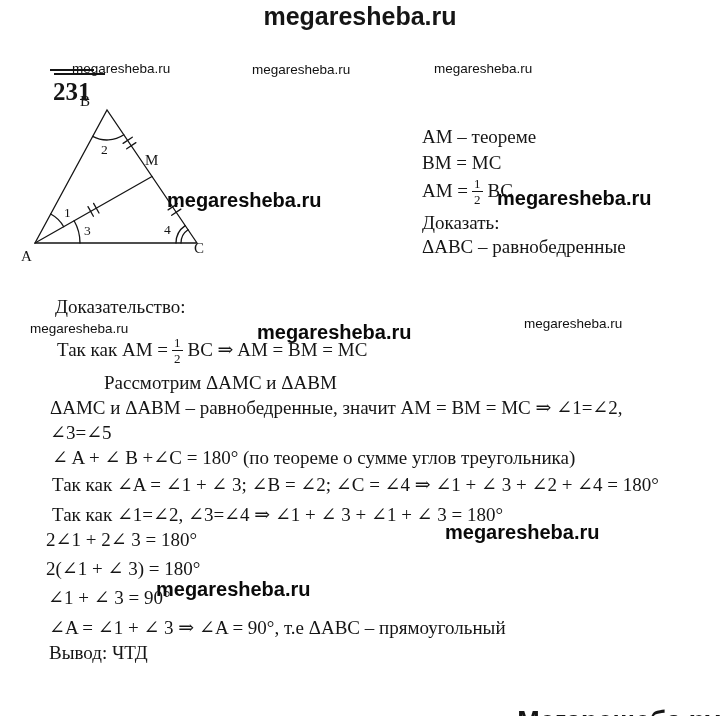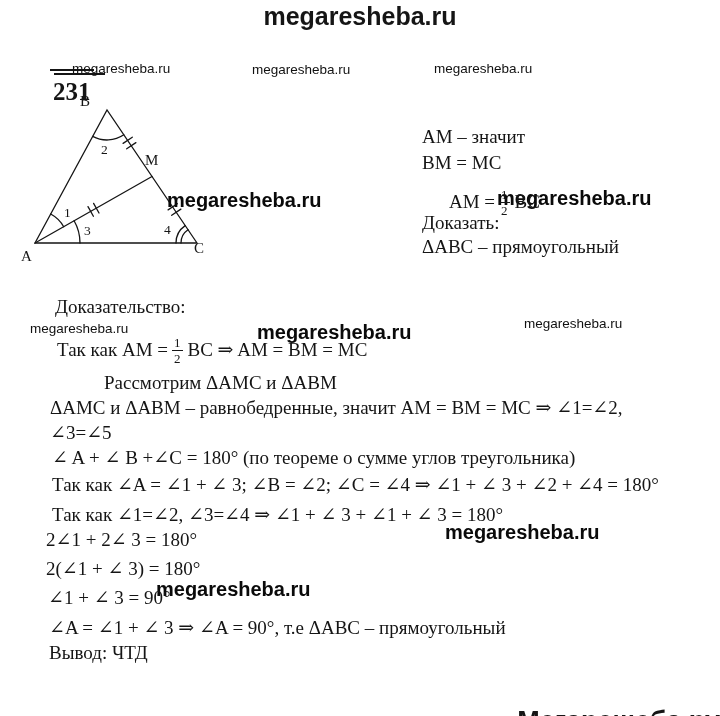--- a/index.html
+++ b/index.html
@@ -51,21 +51,21 @@
   .figure-svg text {
     font-family:"Liberation Serif","DejaVu Serif",serif; fill:#151515;
   }
   .vtx { font-size:15px; }
   .ang { font-size:13.5px; }
 
   
   .txt { font-size:19px; }
   .given-line { left:422px; }
   .g1 { top:96px; }  .g2 { top:126px; } .g3 { top:152px; }
-  .g4 { top:188px;margin-left:27px; } .g5 { top:212px; } .g6 { top:236px; }
+  .g4 { top:177px; } .g5 { top:212px; } .g6 { top:236px; }
 
   .p1  { left:55px;  top:296px;font-family:Liberation Serif, serif; }
   .p2  { left:57px;  top:336px; }
   .p3  { left:104px; top:372px; }
   .p4  { left:50px;  top:396px; }
   .p5  { left:50px;  top:421px; }
   .p6  { left:52px;  top:446px; }
   .p7  { left:52px;  top:473px; }
   .p8  { left:52px;  top:503px; }
   .p9  { left:46px;  top:528px;text-align:center; }
@@ -121,25 +121,25 @@
     <text class="ang" x="84" y="235">3</text>
     <text class="ang" x="164" y="234">4</text>
   </svg>
 
   <div class="abs wm-bold wb1">megaresheba.ru</div>
   <div class="abs wm-bold wb2">megaresheba.ru</div>
   <div class="abs wm-bold wb3">megaresheba.ru</div>
   <div class="abs wm-bold wb4">megaresheba.ru</div>
   <div class="abs wm-bold wb5">megaresheba.ru</div>
 
-  <div class="abs txt given-line g2">AM – значит</div>
+  <div class="abs txt given-line g2">AM – теореме</div>
   <div class="abs txt given-line g3">BM = MC</div>
   <div class="abs txt given-line g4"><span>AM =</span><span class="frac"><span class="num">1</span><span class="den">2</span></span><span>BC</span></div>
   <div class="abs txt given-line g5">Доказать:</div>
-  <div class="abs txt given-line g6">ΔABC – прямоугольный</div>
+  <div class="abs txt given-line g6">ΔABC – равнобедренные</div>
 
   <div class="abs txt p1">Доказательство:</div>
   <div class="abs txt p2"><span>Так как AM =</span><span class="frac"><span class="num">1</span><span class="den">2</span></span><span>BC ⇒ AM = BM = MC</span></div>
   <div class="abs txt p3">Рассмотрим ΔAMC и ΔABM</div>
   <div class="abs txt p4">ΔAMC и ΔABM – равнобедренные, значит AM = BM = MC ⇒ ∠1=∠2,</div>
   <div class="abs txt p5">∠3=∠5</div>
   <div class="abs txt p6">∠ A + ∠ B +∠C = 180° (по теореме о сумме углов треугольника)</div>
   <div class="abs txt p7">Так как ∠A = ∠1 + ∠ 3; ∠B = ∠2; ∠C = ∠4 ⇒ ∠1 + ∠ 3 + ∠2 + ∠4 = 180°</div>
   <div class="abs txt p8">Так как ∠1=∠2, ∠3=∠4 ⇒ ∠1 + ∠ 3 + ∠1 + ∠ 3 = 180°</div>
   <div class="abs txt p9">2∠1 + 2∠ 3 = 180°</div>

